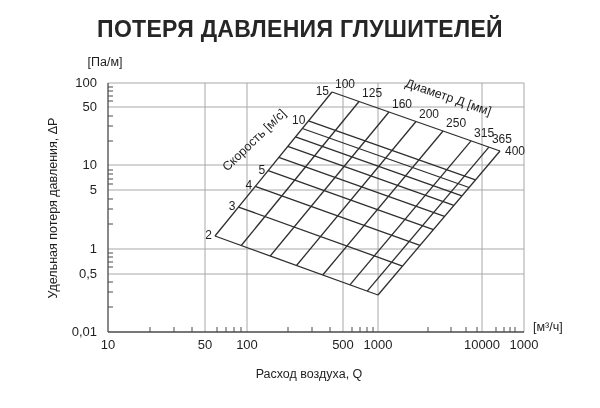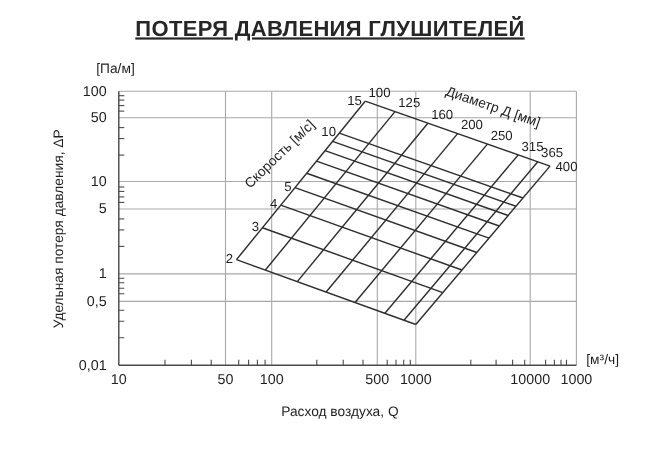--- a/index.html
+++ b/index.html
@@ -2,21 +2,21 @@
 <html><head>
 <meta charset="utf-8">
 <style>
   html,body{margin:0;padding:0;}
   body{
     width:600px;height:408px;background:#ffffff;position:relative;overflow:hidden;
     font-family:"Liberation Sans",sans-serif;
   }
   .chart-title{
     position:absolute;top:16px;left:0;width:600px;text-align:center;
-    font-size:20px;font-weight:bold;color:#262626;letter-spacing:.3px;text-decoration:underline;
+    font-size:23px;font-weight:bold;color:#262626;letter-spacing:.3px;
   }
   svg{position:absolute;top:0;left:0;}
   svg text{font-family:"Liberation Sans",sans-serif;}
 </style>
 </head>
 <body>
 
 <div class="chart-title">ПОТЕРЯ ДАВЛЕНИЯ ГЛУШИТЕЛЕЙ</div>
 
 <svg id="chart-svg" width="600" height="408" viewBox="0 0 600 408">

